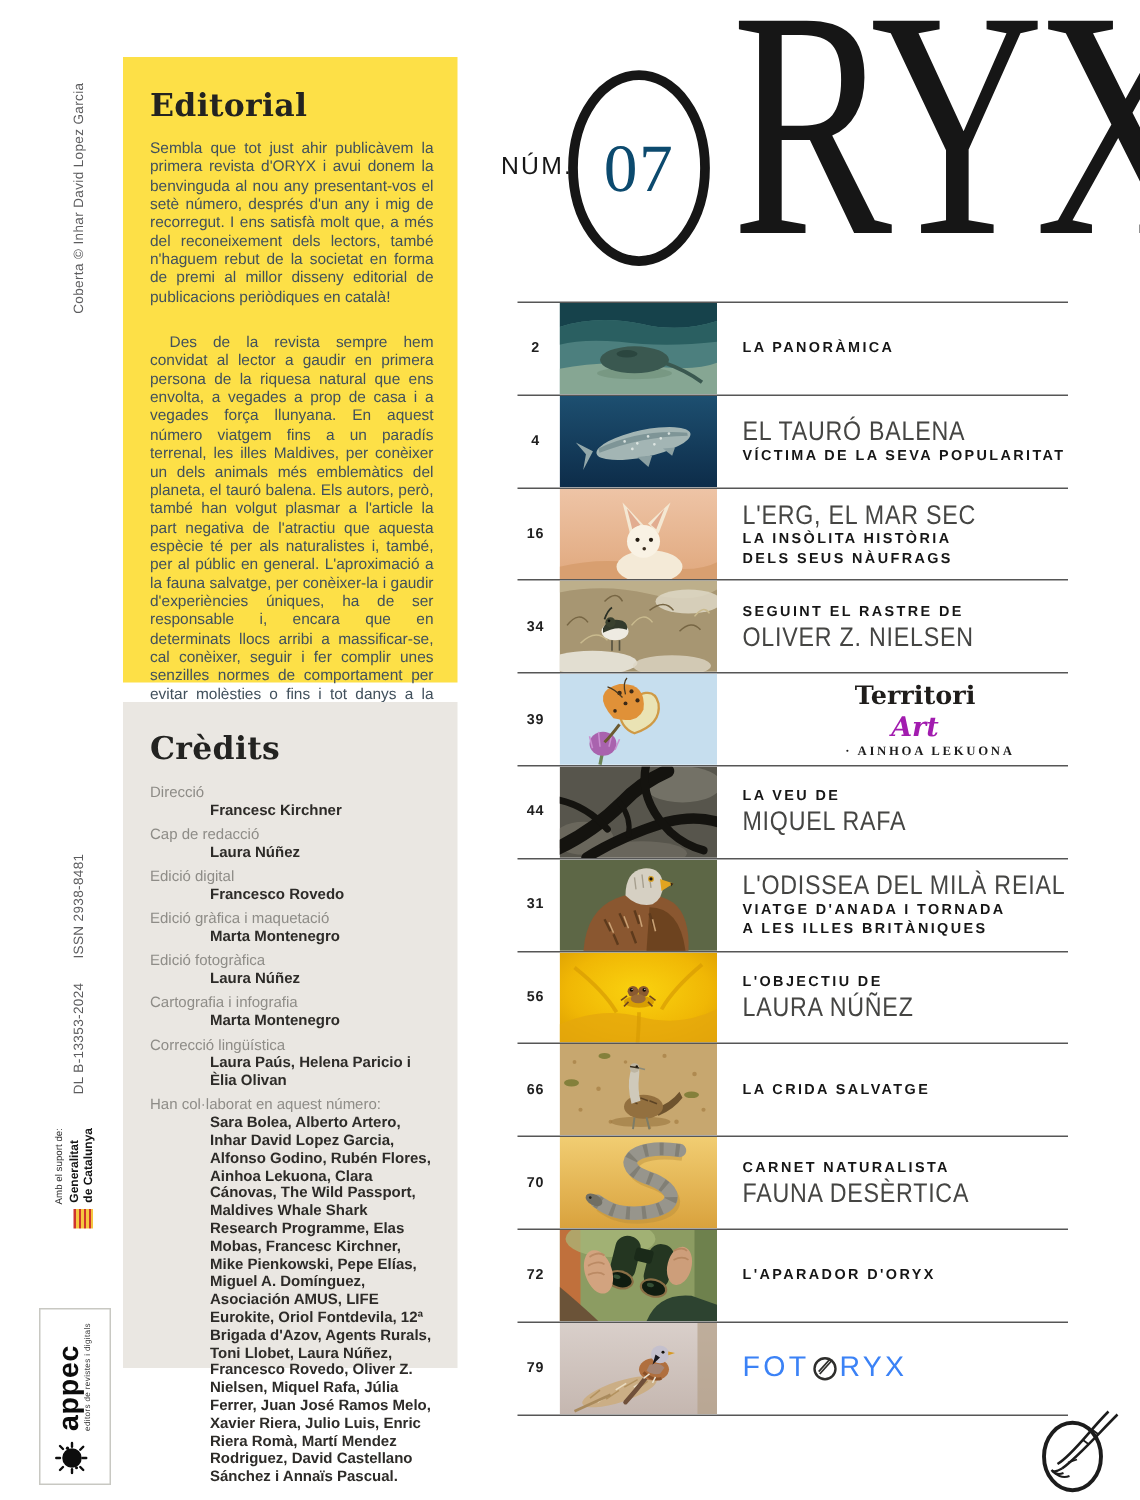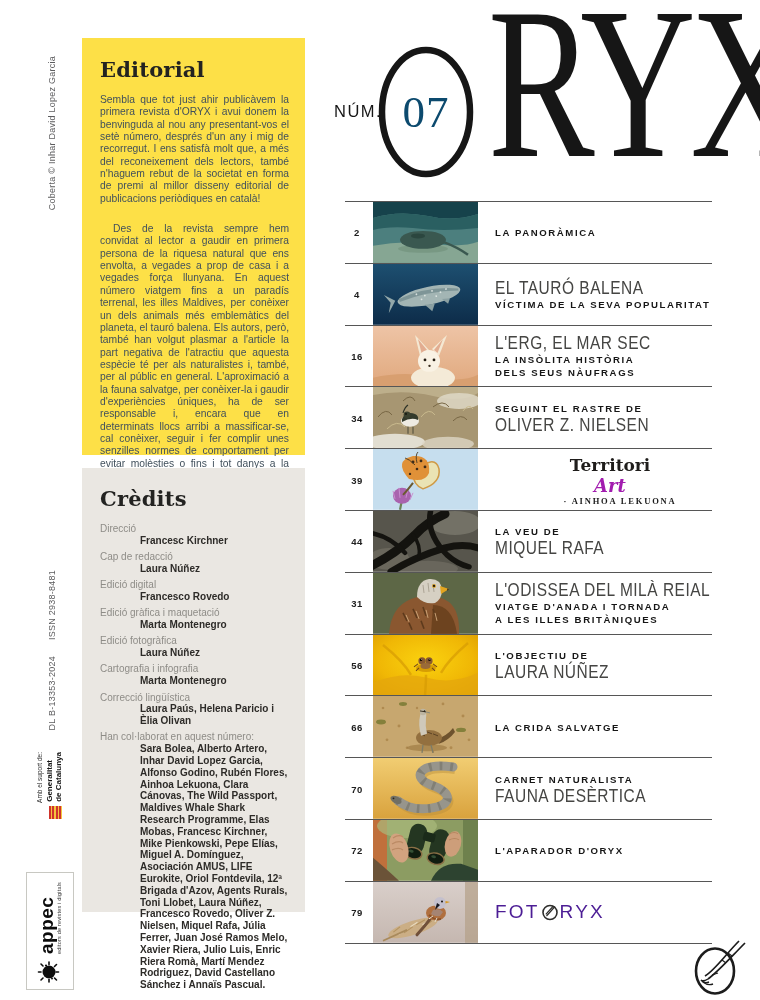--- a/index.html
+++ b/index.html
@@ -62,21 +62,21 @@
   .titles{position:absolute;left:150px;top:50%;transform:translateY(-50%);width:230px;}
   .t-big{font-size:18px;color:#454543;letter-spacing:.6px;line-height:20px;
          transform:scaleX(.86);transform-origin:0 50%;white-space:nowrap;}
   .t-bold{font-size:9.6px;font-weight:bold;letter-spacing:1.6px;color:#161616;line-height:13px;
           white-space:nowrap;}
   .terr-line{display:flex;align-items:center;white-space:nowrap;flex-direction:column;}
   .terr{font-family:"DejaVu Serif","Liberation Serif",serif;font-weight:bold;font-size:17px;color:#1f1d1b;}
   .art{font-family:"DejaVu Serif","Liberation Serif",serif;font-style:italic;font-size:18px;
        font-weight:600;color:#a21caf;}
   .t-author{font-size:8.5px;letter-spacing:1.8px;font-weight:bold;color:#1c1c1c;margin-left:20px;font-family:Liberation Serif, serif;}
-  .foto-line{display:flex;align-items:center;font-size:19px;letter-spacing:2.2px;color:#4c1d95;}
+  .foto-line{display:flex;align-items:center;font-size:19px;letter-spacing:2.2px;color:#3b82f6;}
   .foto-o{margin:0 1px;}
 
   #footer-logo{position:absolute;left:688px;top:938px;}
 </style>
 </head>
 <body>
 
 <div class="vwrap" id="spine-cover">
   <span class="vinner spine-txt">Coberta © Inhar David Lopez Garcia</span>
 </div>

